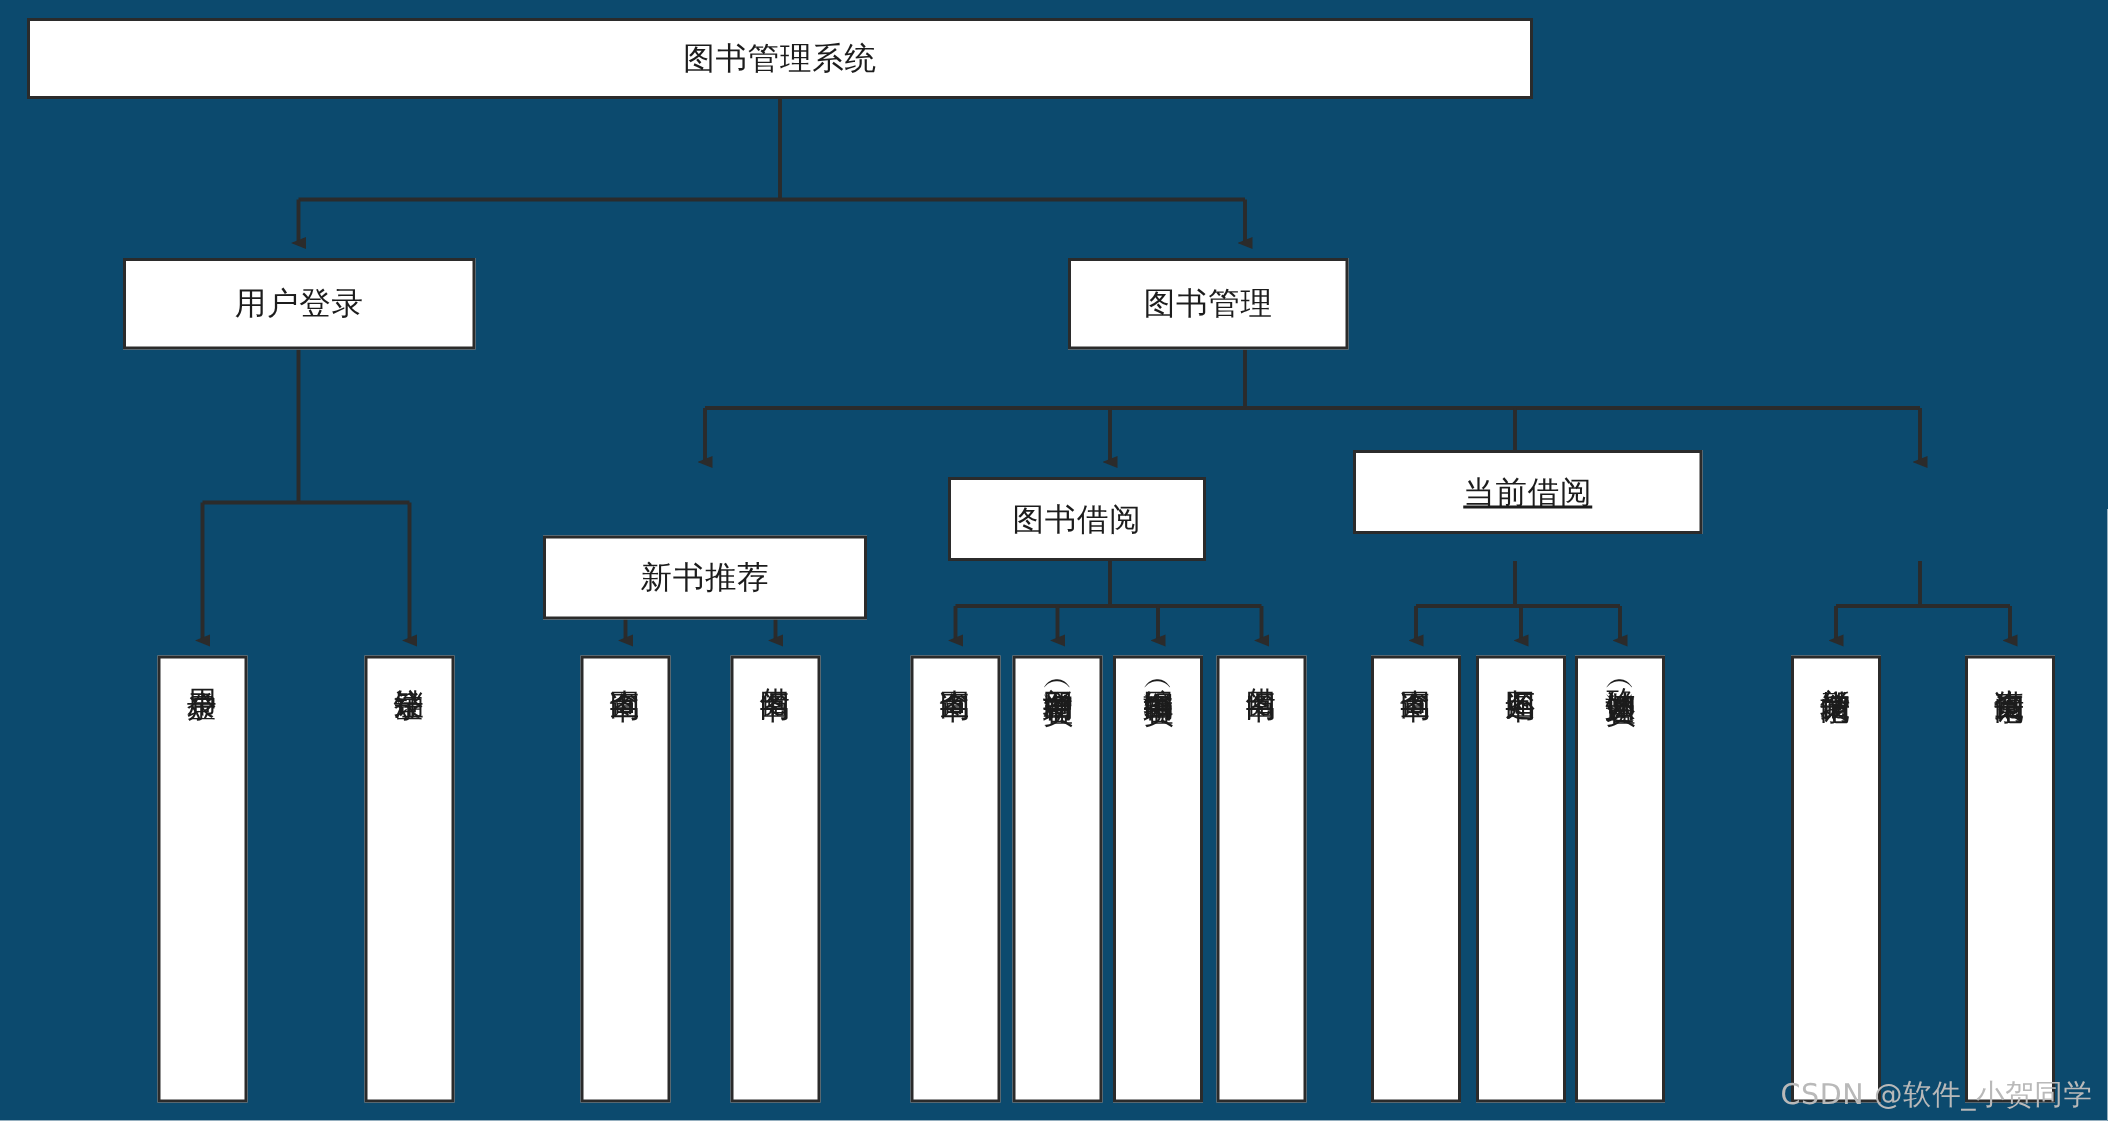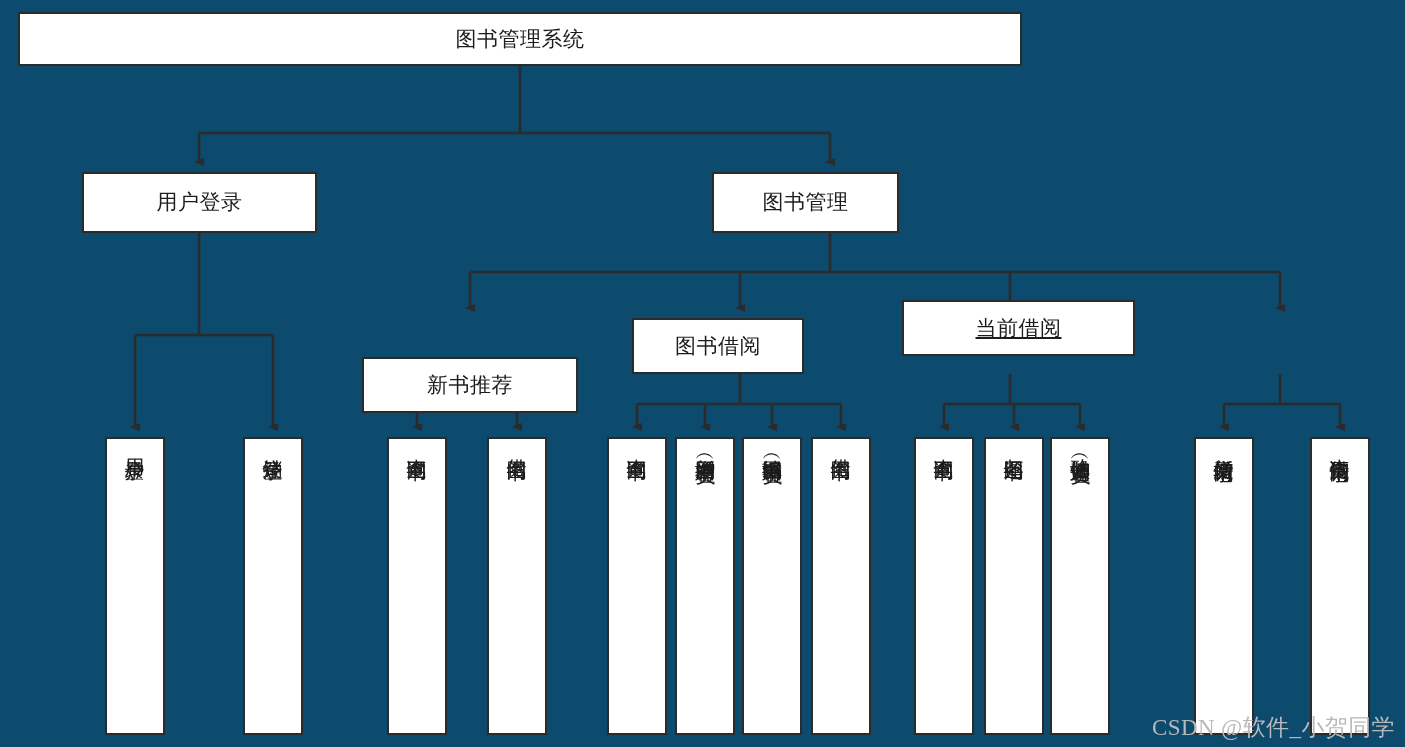--- a/index.html
+++ b/index.html
@@ -55,25 +55,24 @@
     white-space: nowrap;
     display: block;
   }
   .node.vert.tall-text .label {
     line-height: 1.18;
   }
   #watermark {
     position: absolute;
     right: 10px;
     bottom: 4px;
-    font-size: 23px;
+    font-size: 19px;
     color: #b9b9b9;
     white-space: nowrap;
     letter-spacing: 0.4px;
-    font-family: Liberation Serif, serif;
   }
 </style>
 </head>
 <body>
 
 <div id="canvas">
 
   <svg id="wires" viewBox="0 0 1405 747">
     <defs>
       <marker id="arrow" markerWidth="10" markerHeight="10" refX="5" refY="5" orient="auto" markerUnits="userSpaceOnUse">

